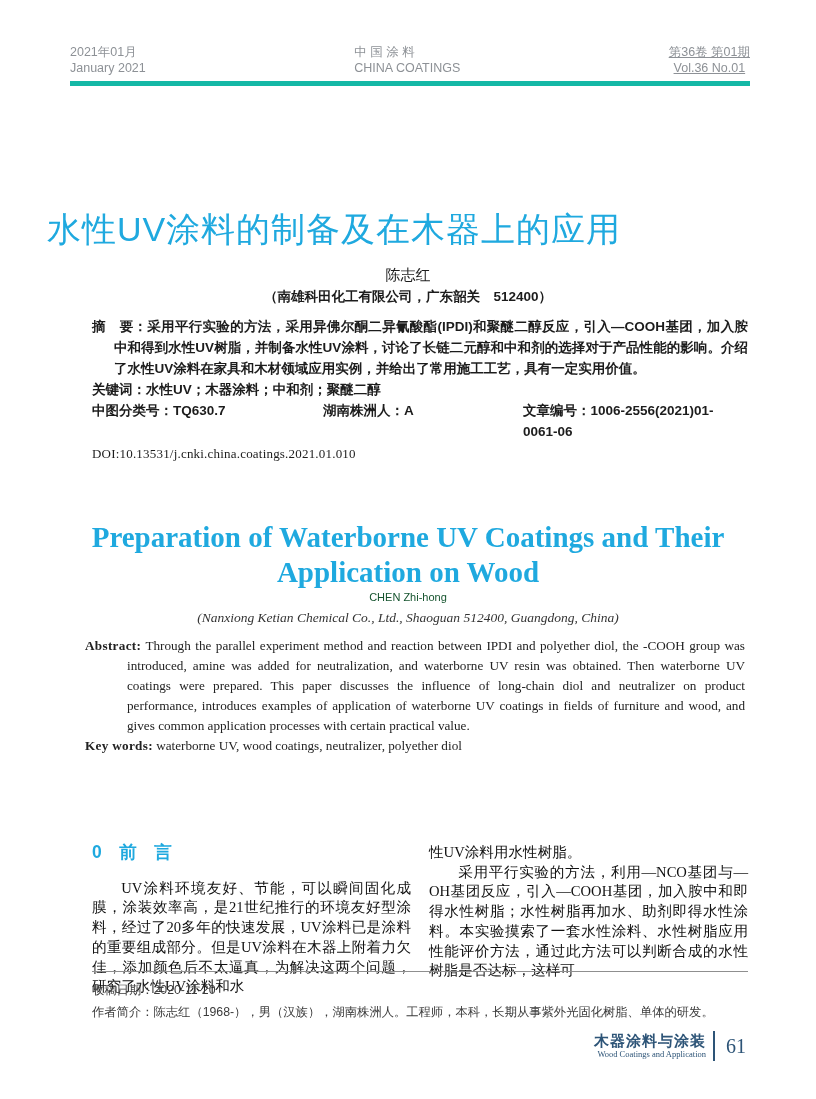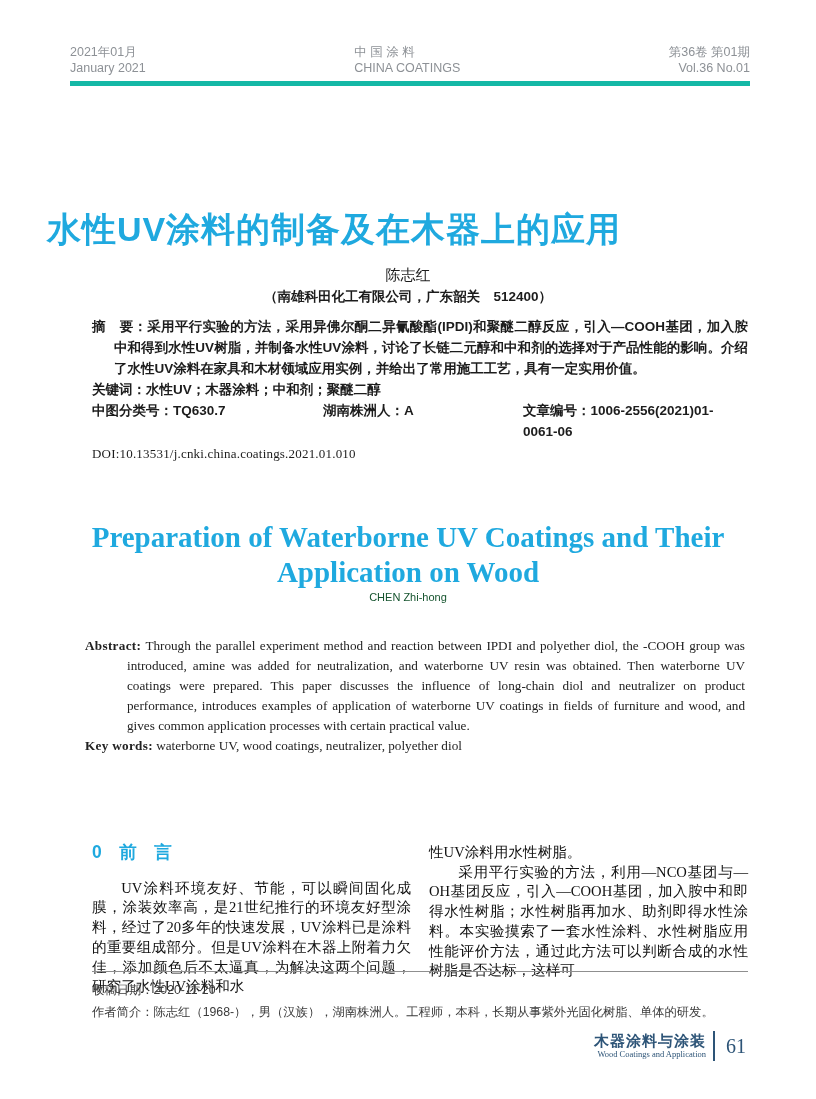--- a/index.html
+++ b/index.html
@@ -15,26 +15,26 @@
   
   .header{
     position:absolute;top:44px;left:70px;width:680px;
     display:flex;justify-content:space-between;
     border-bottom:5px solid #14b8a6;
     padding-bottom:5px;
     color:#8d9196;font-size:12.5px;line-height:16px;
   }
   .header .h-col{display:flex;flex-direction:column;}
   .h-center{}
-  .h-right{text-align:right;}
+  .h-right{text-align:center;text-decoration:underline;}
   
   .title-cn{
     position:absolute;top:207px;left:0;width:668px;
     text-align:center;color:#1fa9df;
-    font-size:34px;font-weight:bold;letter-spacing:1px;
+    font-size:34px;font-weight:normal;letter-spacing:1px;
   }
   .author-cn{
     position:absolute;top:266px;left:0;width:816px;
     text-align:center;font-size:15px;font-weight:normal;
   }
   .affil-cn{
     position:absolute;top:288px;left:0;width:816px;
     text-align:center;font-size:13.5px;font-weight:bold;
   }
   
@@ -149,20 +149,21 @@
       <span class="m3">文章编号：1006-2556(2021)01-0061-06</span>
     </div>
     <div class="doi">DOI:10.13531/j.cnki.china.coatings.2021.01.010</div>
   </div>
 
   <div class="title-en">
     <div>Preparation of Waterborne UV Coatings and Their</div>
     <div>Application on Wood</div>
   </div>
   <div class="author-en">CHEN Zhi-hong</div>
+  <div class="affil-en">(Nanxiong Ketian Chemical Co., Ltd., Shaoguan 512400, Guangdong, China)</div>
 
   <div class="en-block">
     <div class="hang-en">
       <span class="en-label">Abstract:</span><span> Through the parallel experiment method and reaction between IPDI and polyether diol, the -COOH group was introduced, amine was added for neutralization, and waterborne UV resin was obtained. Then waterborne UV coatings were prepared. This paper discusses the influence of long-chain diol and neutralizer on product performance, introduces examples of application of waterborne UV coatings in fields of furniture and wood, and gives common application processes with certain practical value.</span>
     </div>
     <div class="hang-en">
       <span class="en-label">Key words:</span><span> waterborne UV, wood coatings, neutralizer, polyether diol</span>
     </div>
   </div>
 

